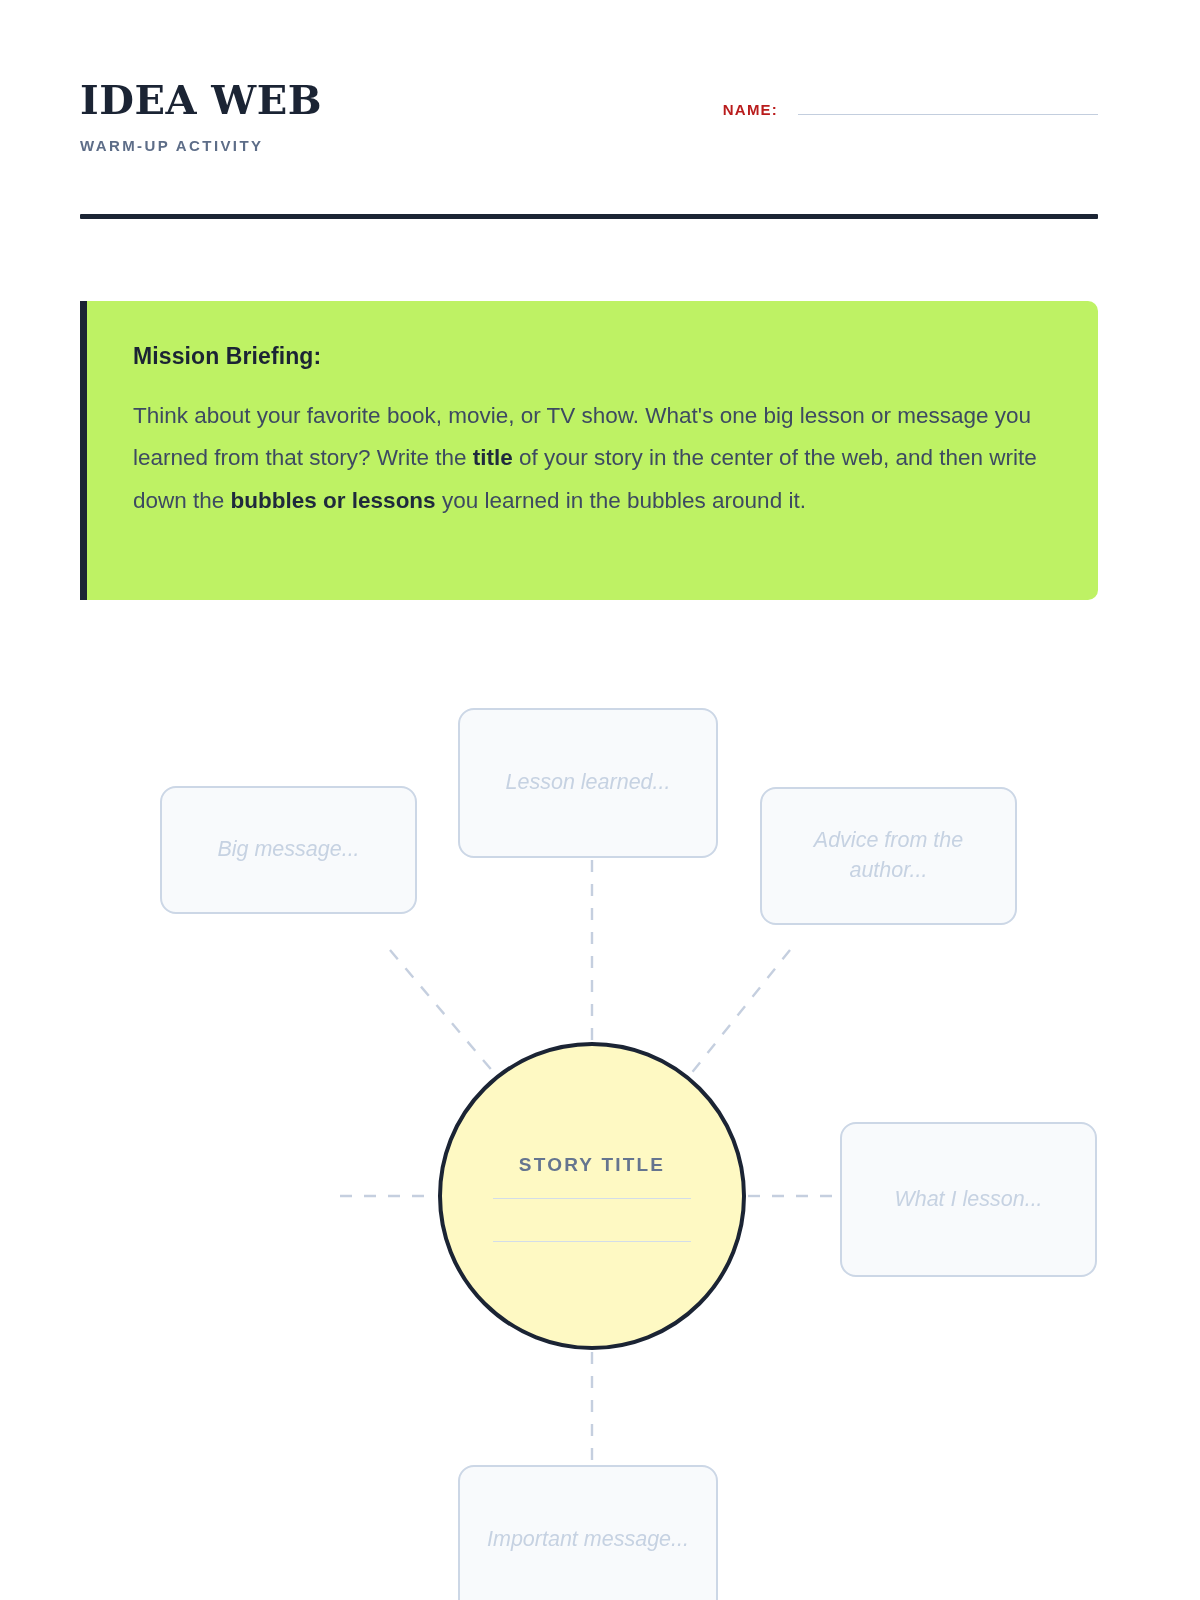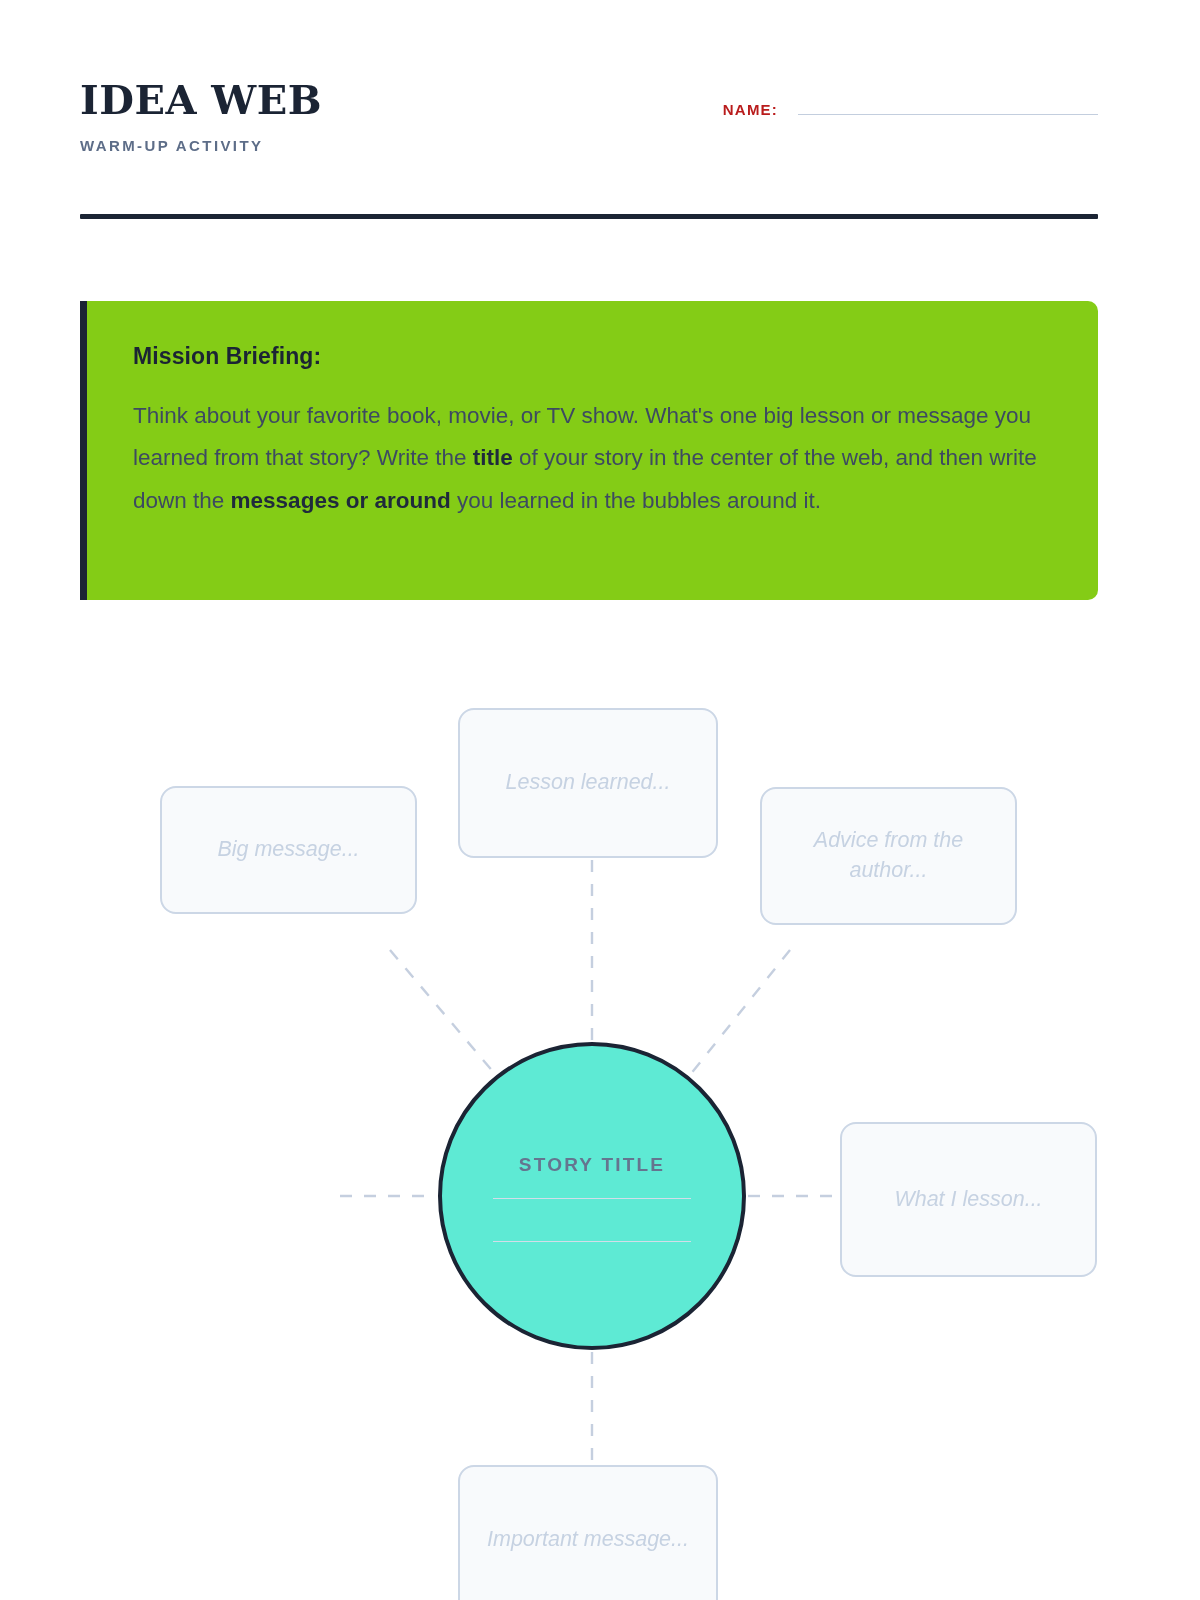--- a/index.html
+++ b/index.html
@@ -83,21 +83,21 @@
     border-radius: 1px;
   }
 
   
   .briefing {
     position: absolute;
     left: 80px;
     top: 301px;
     width: 1018px;
     min-height: 299px;
-    background: #84cc16;
+    background: #bef264;
     border-left: 7px solid #1b2434;
     border-radius: 0 10px 10px 0;
     padding: 42px 46px 44px 46px;
   }
 
   .briefing-heading {
     font-size: 23px;
     font-weight: 700;
     color: #1b2434;
     margin-bottom: 25px;
@@ -162,21 +162,21 @@
 
   
   .center-circle {
     position: absolute;
     left: 438px;
     top: 382px;
     width: 308px;
     height: 308px;
     border: 4.5px solid #1b2434;
     border-radius: 50%;
-    background: #5eead4;
+    background: #fef9c3;
     display: flex;
     flex-direction: column;
     align-items: center;
     justify-content: flex-start;
     padding-top: 108px;
   }
 
   .center-label {
     font-size: 19px;
     font-weight: 700;
@@ -211,21 +211,21 @@
     <div class="name-row">
       <span class="name-label">NAME:</span>
       <span class="name-line"></span>
     </div>
   </div>
 
   <div class="header-rule"></div>
 
   <div class="briefing">
     <div class="briefing-heading">Mission Briefing:</div>
-    <div class="briefing-body"><span>Think about your favorite book, movie, or TV show. What's one big lesson or message you learned from that story? Write the </span><b>title</b><span> of your story in the center of the web, and then write down the </span><b>messages or around</b><span> you learned in the bubbles around it.</span></div>
+    <div class="briefing-body"><span>Think about your favorite book, movie, or TV show. What's one big lesson or message you learned from that story? Write the </span><b>title</b><span> of your story in the center of the web, and then write down the </span><b>bubbles or lessons</b><span> you learned in the bubbles around it.</span></div>
   </div>
 
   <div class="web">
 
     <svg class="web-svg" viewBox="0 0 1200 940">
       <g stroke="#c5cfdf" stroke-width="2.4" stroke-dasharray="12 12" fill="none" stroke-linecap="butt">
 
         <line x1="592" y1="200" x2="592" y2="380"></line>
 
         <line x1="390" y1="290" x2="500" y2="420"></line>

